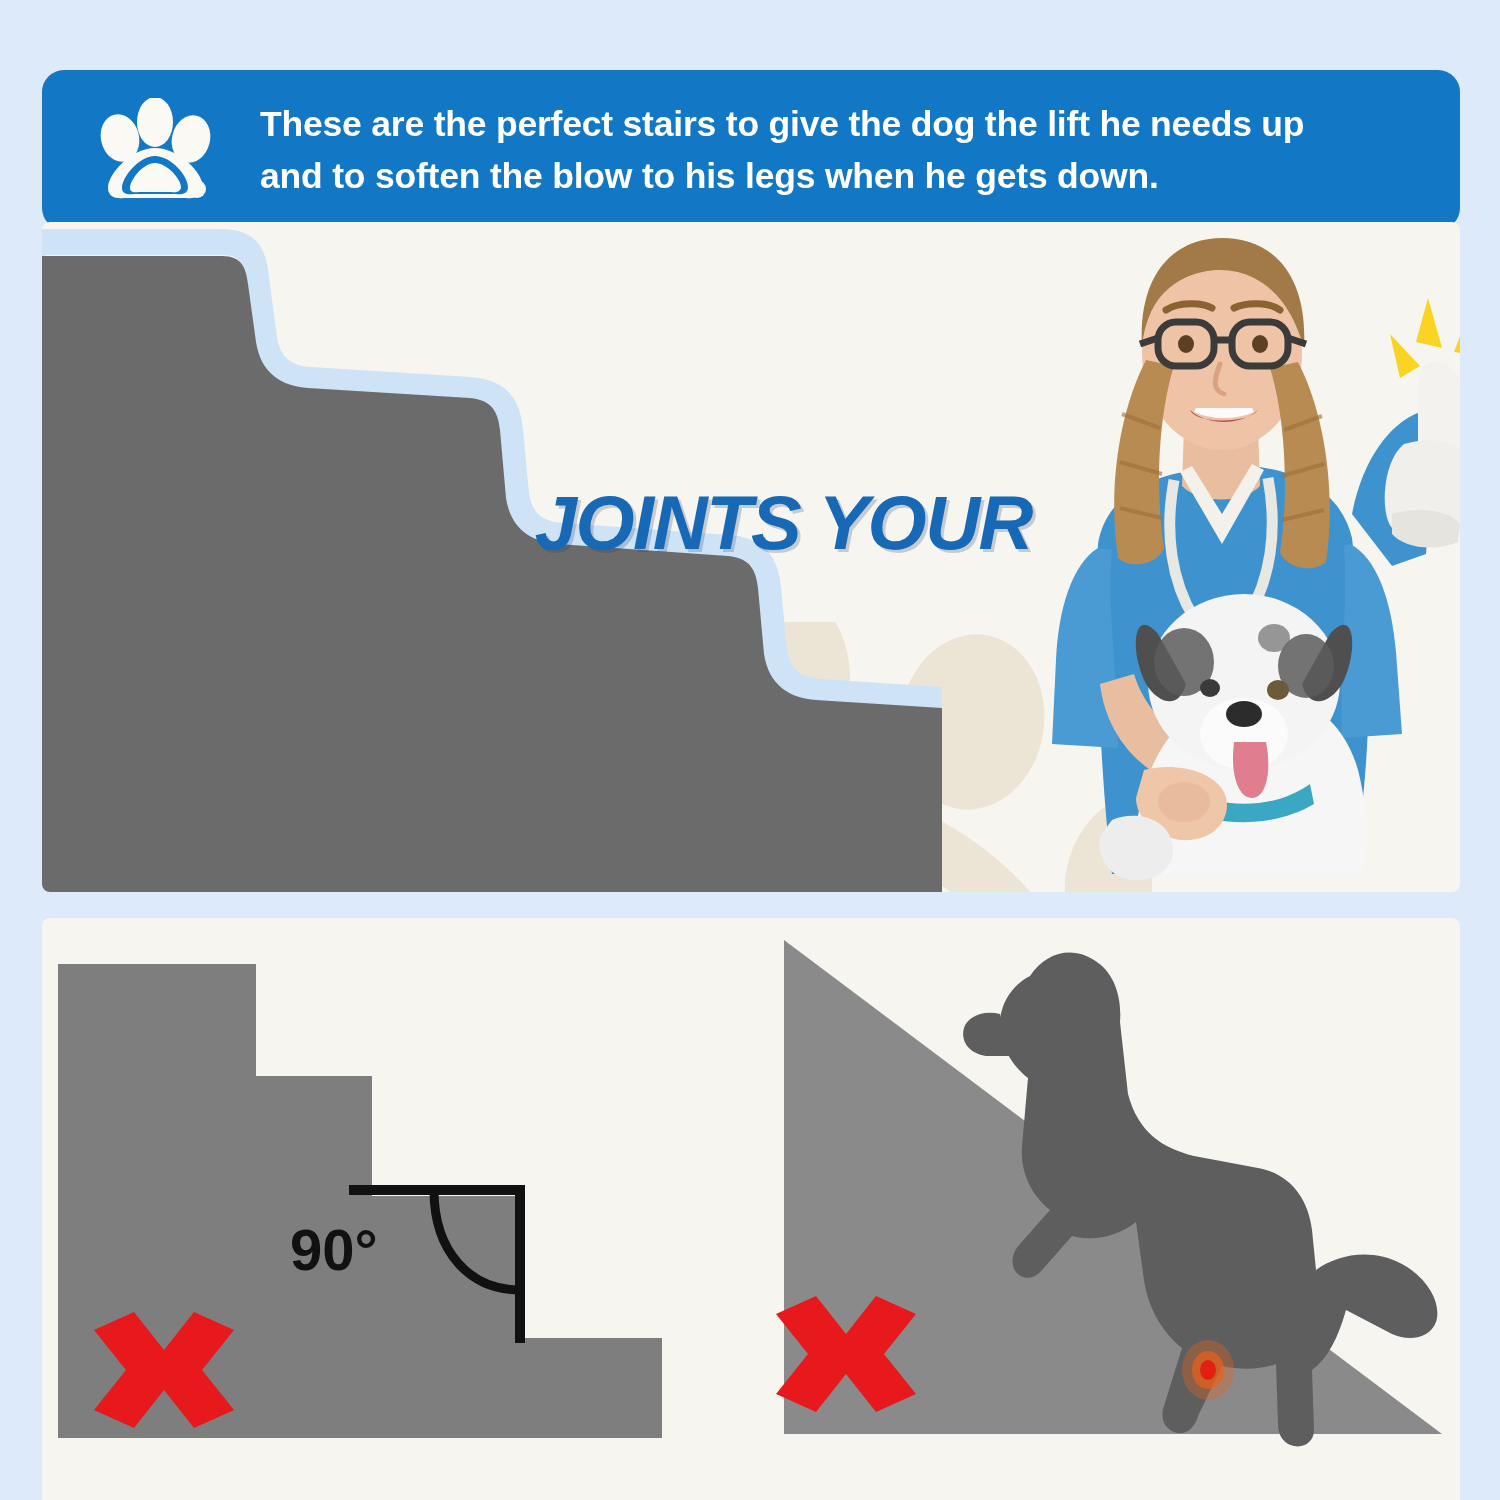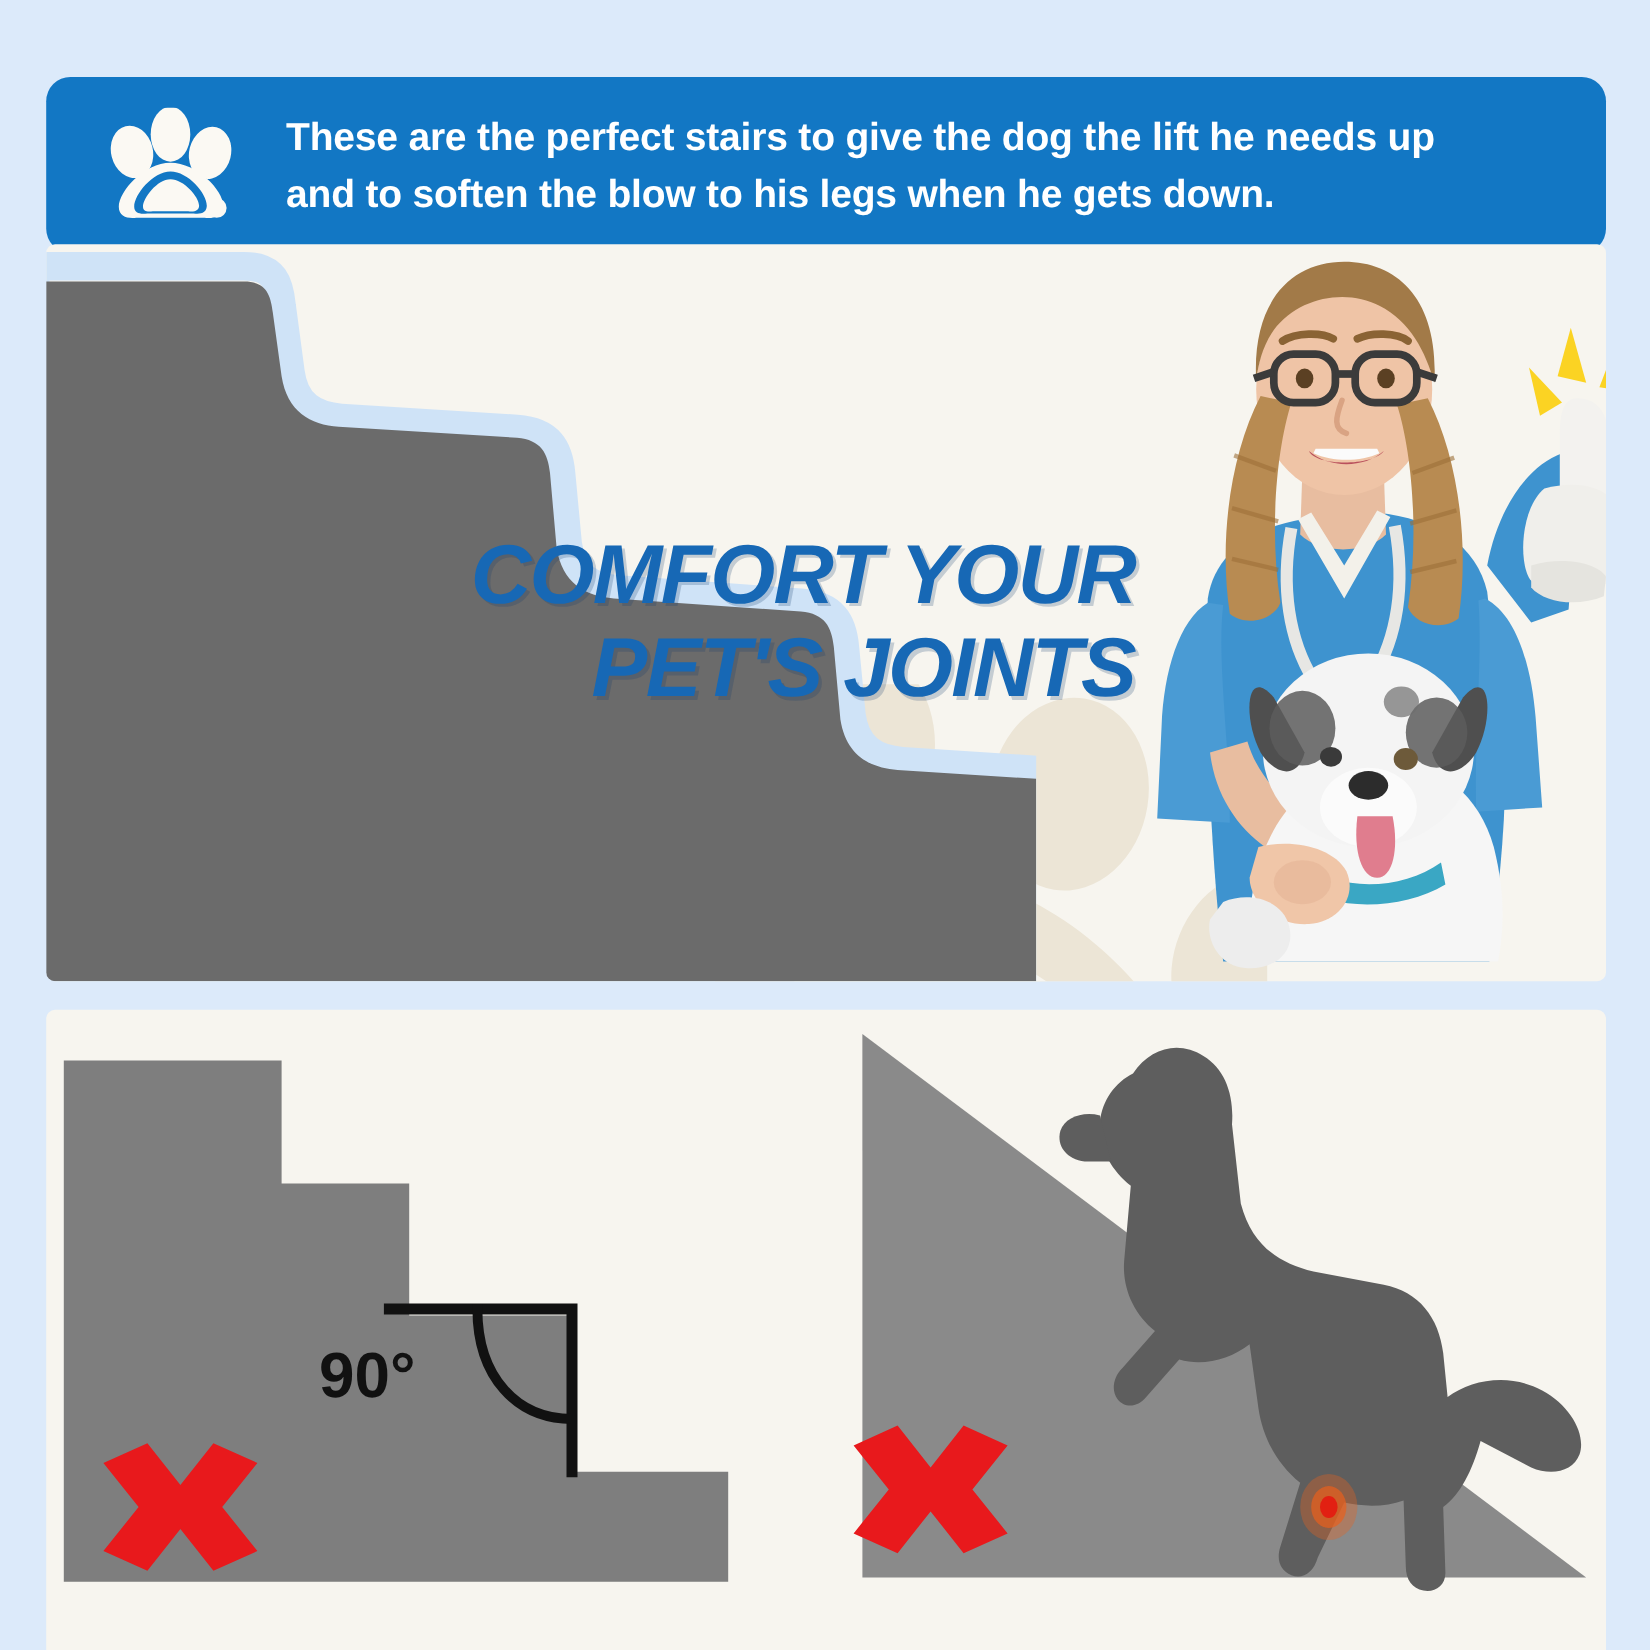--- a/index.html
+++ b/index.html
@@ -155,22 +155,21 @@
              C469 308 490 320 516 322
              L686 334
              C708 336 714 348 716 366
              L722 432
              C727 464 748 476 774 478
              L900 486
              L900 690 L-10 690 Z" fill="#6b6b6b"></path>
   </svg>
 
   <div id="hero-title">
-    <div>COMFORT YOUR</div>
-    <div>PET'S JOINTS</div>
+    <div>JOINTS YOUR</div>
   </div>
 
   <svg id="hero-photo" viewBox="0 0 600 690">
 
     <g fill="#fbd323">
       <path d="M506 84 L520 134 L494 128 Z"></path>
       <path d="M548 96 L556 142 L532 138 Z"></path>
       <path d="M468 120 L498 152 L478 164 Z"></path>
       <path d="M576 132 L592 168 L566 170 Z"></path>
     </g>

